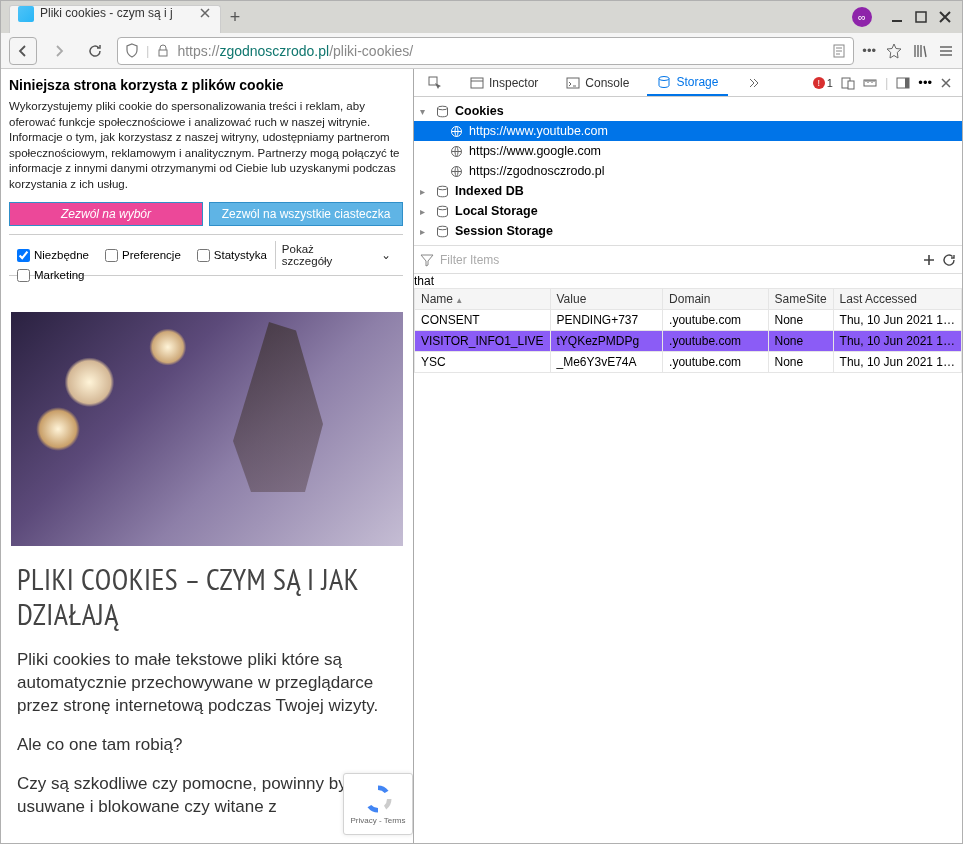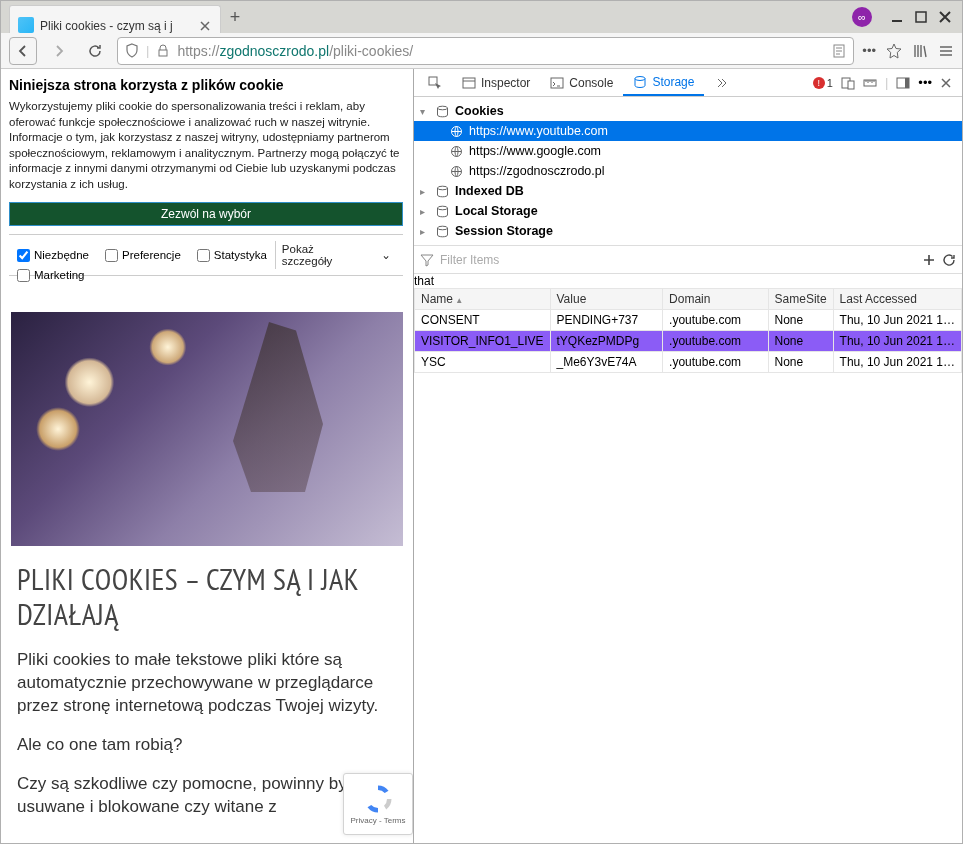--- a/index.html
+++ b/index.html
@@ -1,19 +1,19 @@
 <!DOCTYPE html>
 <html><head>
 <meta charset="utf-8">
 <style>
 * { box-sizing: border-box; margin: 0; padding: 0; }
 body { font-family: -apple-system, BlinkMacSystemFont, "Segoe UI", sans-serif; font-size: 13px; background: #d7d7d3; width: 963px; height: 844px; overflow: hidden; }
 .window { width: 100%; height: 100%; display: flex; flex-direction: column; border: 1px solid #b0b0b0; }
 .titlebar { height: 32px; background: #d7d7d3; display: flex; align-items: stretch; }
-.tab { background: #f5f5f5; border: 1px solid #ccc; border-bottom: none; border-radius: 3px 3px 0 0; display: flex; align-items: flex-end; padding: 0 8px; margin-left: 8px; margin-top: 4px; width: 212px; gap: 6px; }
+.tab { background: #f5f5f5; border: 1px solid #ccc; border-bottom: none; border-radius: 3px 3px 0 0; display: flex; align-items: flex-start; padding: 0 8px; margin-left: 8px; margin-top: 4px; width: 212px; gap: 6px; }
 .tab-favicon { width: 16px; height: 16px; background: linear-gradient(135deg,#4fc3f7,#29b6f6); border-radius: 2px; flex-shrink: 0; }
 .tab-title { flex: 1; overflow: hidden; text-overflow: ellipsis; white-space: nowrap; font-size: 12px; color: #333; }
 .tab-close { width: 14px; height: 14px; color: #666; cursor: pointer; }
 .new-tab { width: 28px; display: flex; align-items: center; justify-content: center; color: #555; font-size: 18px; cursor: pointer; }
 .spacer { flex: 1; }
 .ext-icon { width: 20px; height: 20px; border-radius: 50%; background: #8e24aa; color: #fff; display: flex; align-items: center; justify-content: center; font-size: 11px; margin: 6px 8px 0 0; }
 .win-controls { display: flex; align-items: center; gap: 10px; padding: 0 10px; }
 .win-btn { width: 14px; height: 14px; color: #333; }
 .toolbar { height: 36px; background: #f5f5f5; border-bottom: 1px solid #ccc; display: flex; align-items: center; padding: 0 8px; gap: 8px; }
 .nav-btn { width: 28px; height: 28px; border: 1px solid transparent; border-radius: 4px; display: flex; align-items: center; justify-content: center; color: #555; cursor: pointer; }
@@ -23,34 +23,34 @@
 .url-text { flex: 1; font-size: 14px; color: #888; }
 .url-text .host { color: #0f766e; }
 .toolbar-icons { display: flex; gap: 10px; align-items: center; color: #555; }
 .content-area { flex: 1; display: flex; background: #fff; overflow: hidden; }
 .page { width: 412px; background: #fff; overflow-y: auto; position: relative; }
 .consent { padding: 8px 10px 4px 8px; }
 .consent h2 { font-size: 14px; font-weight: bold; color: #000; margin-bottom: 6px; }
 .consent p { font-size: 11.5px; color: #222; line-height: 1.35; margin-bottom: 10px; }
 .btn-row { display: flex; gap: 6px; margin-bottom: 8px; }
 .btn { flex: 1; padding: 4px 6px; text-align: center; color: #fff; font-size: 12px; border: 1px solid #2f8fc9; background: #5fb4e5; cursor: pointer; }
-.btn.lighter { background: #14532d; }
+.btn.lighter { background: #ec4899; font-style: italic; }
 .check-row { display: flex; align-items: center; border: 1px solid #ccc; border-left: none; border-right: none; padding: 6px 0; font-size: 11.5px; }
 .check-item { display: flex; gap: 4px; padding: 0 8px; }
 .check-item input { margin: 0; }
 .details-link { margin-left: auto; padding: 2px 12px 2px 6px; border-left: 1px solid #ccc; display: flex; align-items: center; gap: 24px; color: #222; cursor: pointer; font-size: 11.5px; }
 .hero-img { width: 392px; height: 234px; margin: 10px; background: radial-gradient(circle at 20% 30%, #fff4d8 0%, #d4b896 6%, transparent 7%), radial-gradient(circle at 40% 15%, #fff4d8 0%, #cda878 5%, transparent 6%), radial-gradient(circle at 12% 50%, #fff4d8 0%, #c9a06a 5%, transparent 6%), linear-gradient(135deg, #2a2140 0%, #5c4a7a 35%, #8d7fa8 60%, #c5bdd4 100%); position: relative; display:block; overflow:hidden;}
 .hero-img::after { content:""; position:absolute; right:80px; top:10px; width:90px; height:170px; background: linear-gradient(160deg, rgba(50,40,30,0.6), rgba(90,70,80,0.5)); clip-path: polygon(40% 0%, 70% 5%, 100% 60%, 80% 100%, 20% 100%, 0% 70%); }
 .article { padding: 6px 16px; }
 .article h1 { font-family: "PT Sans Narrow", "Arial Narrow", sans-serif; font-size: 30px; font-weight: 400; letter-spacing: 0.5px; color: #444; margin-bottom: 18px; line-height:1.15; }
 .article p { font-size: 17px; color: #333; line-height: 1.35; margin-bottom: 16px; }
 .recaptcha { position: absolute; right: 0; bottom: 8px; width: 70px; height: 62px; background: #fff; border: 1px solid #d3d3d3; border-radius: 3px; box-shadow: 0 0 4px rgba(0,0,0,0.1); display: flex; flex-direction: column; align-items: center; justify-content: center; gap: 2px; font-size: 8px; color: #666; }
 .recaptcha .rc-logo { width: 30px; height: 30px; }
 .devtools { flex: 1; display: flex; flex-direction: column; border-left: 1px solid #aaa; background: #fff; }
-.dt-tabs { height: 28px; border-bottom: 1px solid #ccc; display: flex; align-items: stretch; padding: 0 4px; gap: 0; }
+.dt-tabs { height: 28px; border-bottom: 1px solid #ccc; display: flex; align-items: stretch; padding: 0 4px; gap: 8px; }
 .dt-tab { display: flex; align-items: center; gap: 5px; padding: 0 10px; font-size: 12px; color: #333; cursor: pointer; }
 .dt-tab.active { color: #0074e8; border-bottom: 2px solid #0074e8; }
 .dt-tab .ico { width: 14px; height: 14px; }
 .dt-right { margin-left: auto; display: flex; align-items: center; gap: 8px; padding-right: 6px; }
 .err-count { display: flex; align-items: center; gap: 2px; font-size: 11px; color: #333; }
 .err-dot { width: 12px; height: 12px; border-radius: 50%; background: #d82f2f; color:#fff; font-size:9px; display:flex; align-items:center; justify-content:center;}
 .storage-body { flex: 1; display: flex; flex-direction: column; overflow: hidden; }
 .tree { padding: 4px 0; font-size: 12.5px; border-bottom: 1px solid #ddd; overflow:auto;}
 .tree-item { display: flex; align-items: center; gap: 6px; padding: 3px 6px; cursor: pointer; }
 .tree-item .caret { width: 10px; color: #888; font-size: 10px; }
@@ -166,20 +166,21 @@
   </div>
 
   <div class="content-area">
 
     <div class="page">
       <div class="consent">
         <h2>Niniejsza strona korzysta z plików cookie</h2>
         <p>Wykorzystujemy pliki cookie do spersonalizowania treści i reklam, aby oferować funkcje społecznościowe i analizować ruch w naszej witrynie. Informacje o tym, jak korzystasz z naszej witryny, udostępniamy partnerom społecznościowym, reklamowym i analitycznym. Partnerzy mogą połączyć te informacje z innymi danymi otrzymanymi od Ciebie lub uzyskanymi podczas korzystania z ich usług.</p>
         <div class="btn-row">
           <div class="btn lighter">Zezwól na wybór</div>
+          <div class="btn">Zezwól na wszystkie ciasteczka</div>
         </div>
         <div class="check-row">
           <label class="check-item">
               <input type="checkbox" checked="" style="">
               <span>Niezbędne</span>
             </label>
           <label class="check-item">
               <input type="checkbox" style="">
               <span>Preferencje</span>
             </label>

